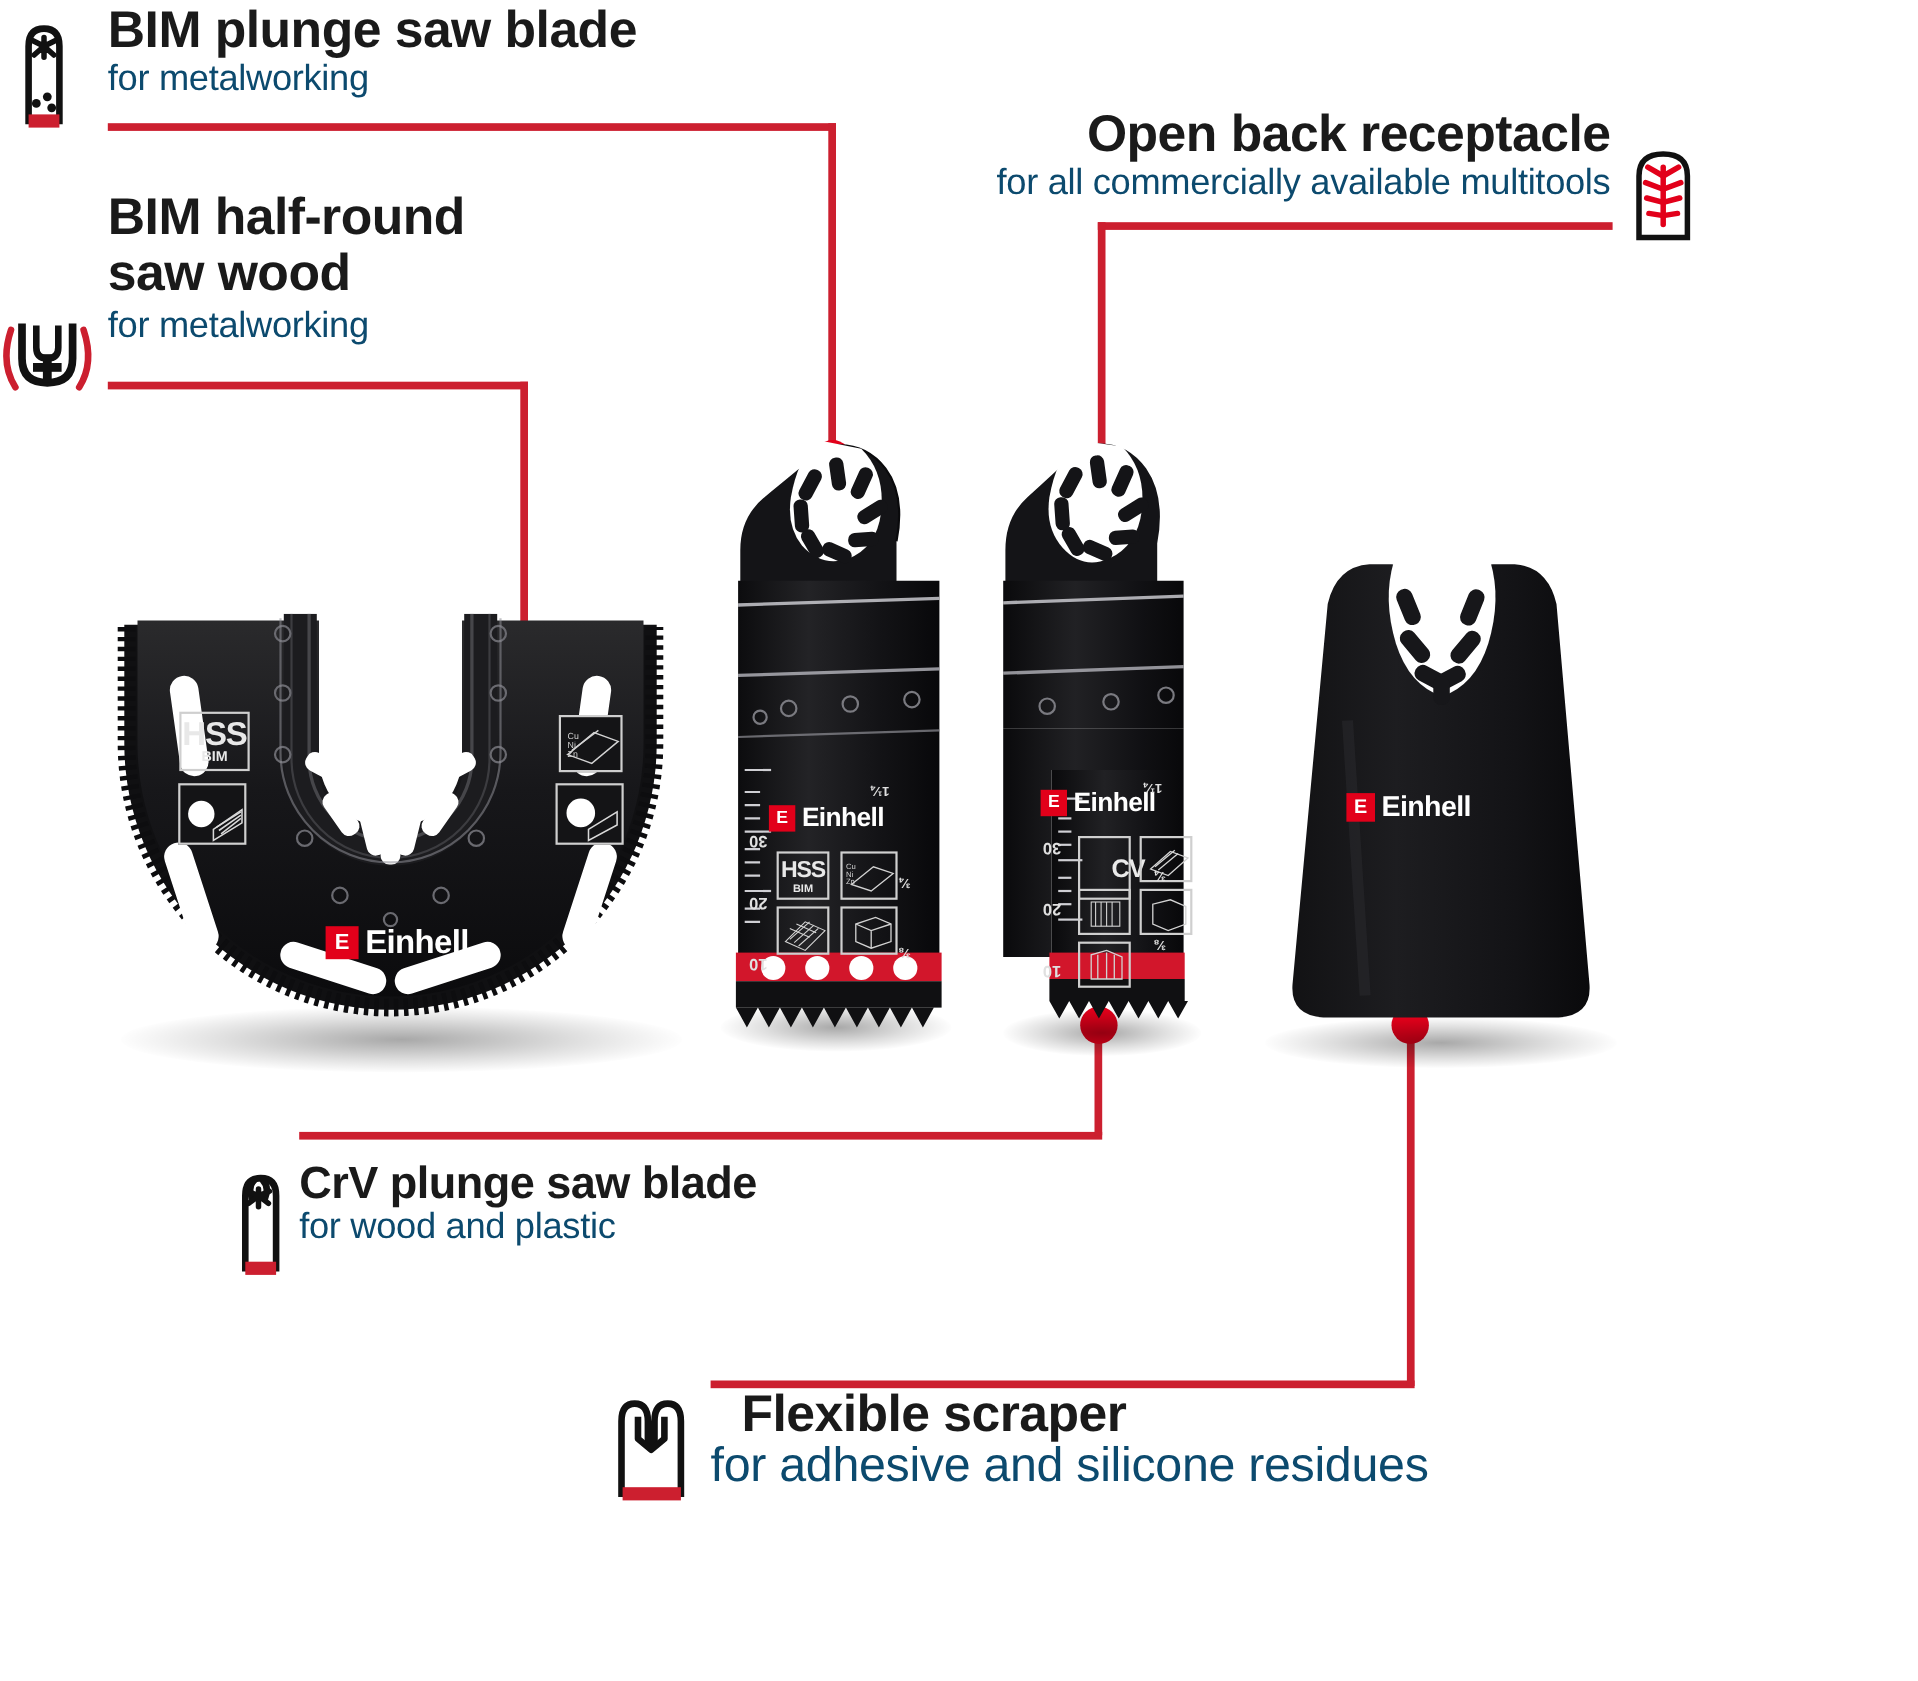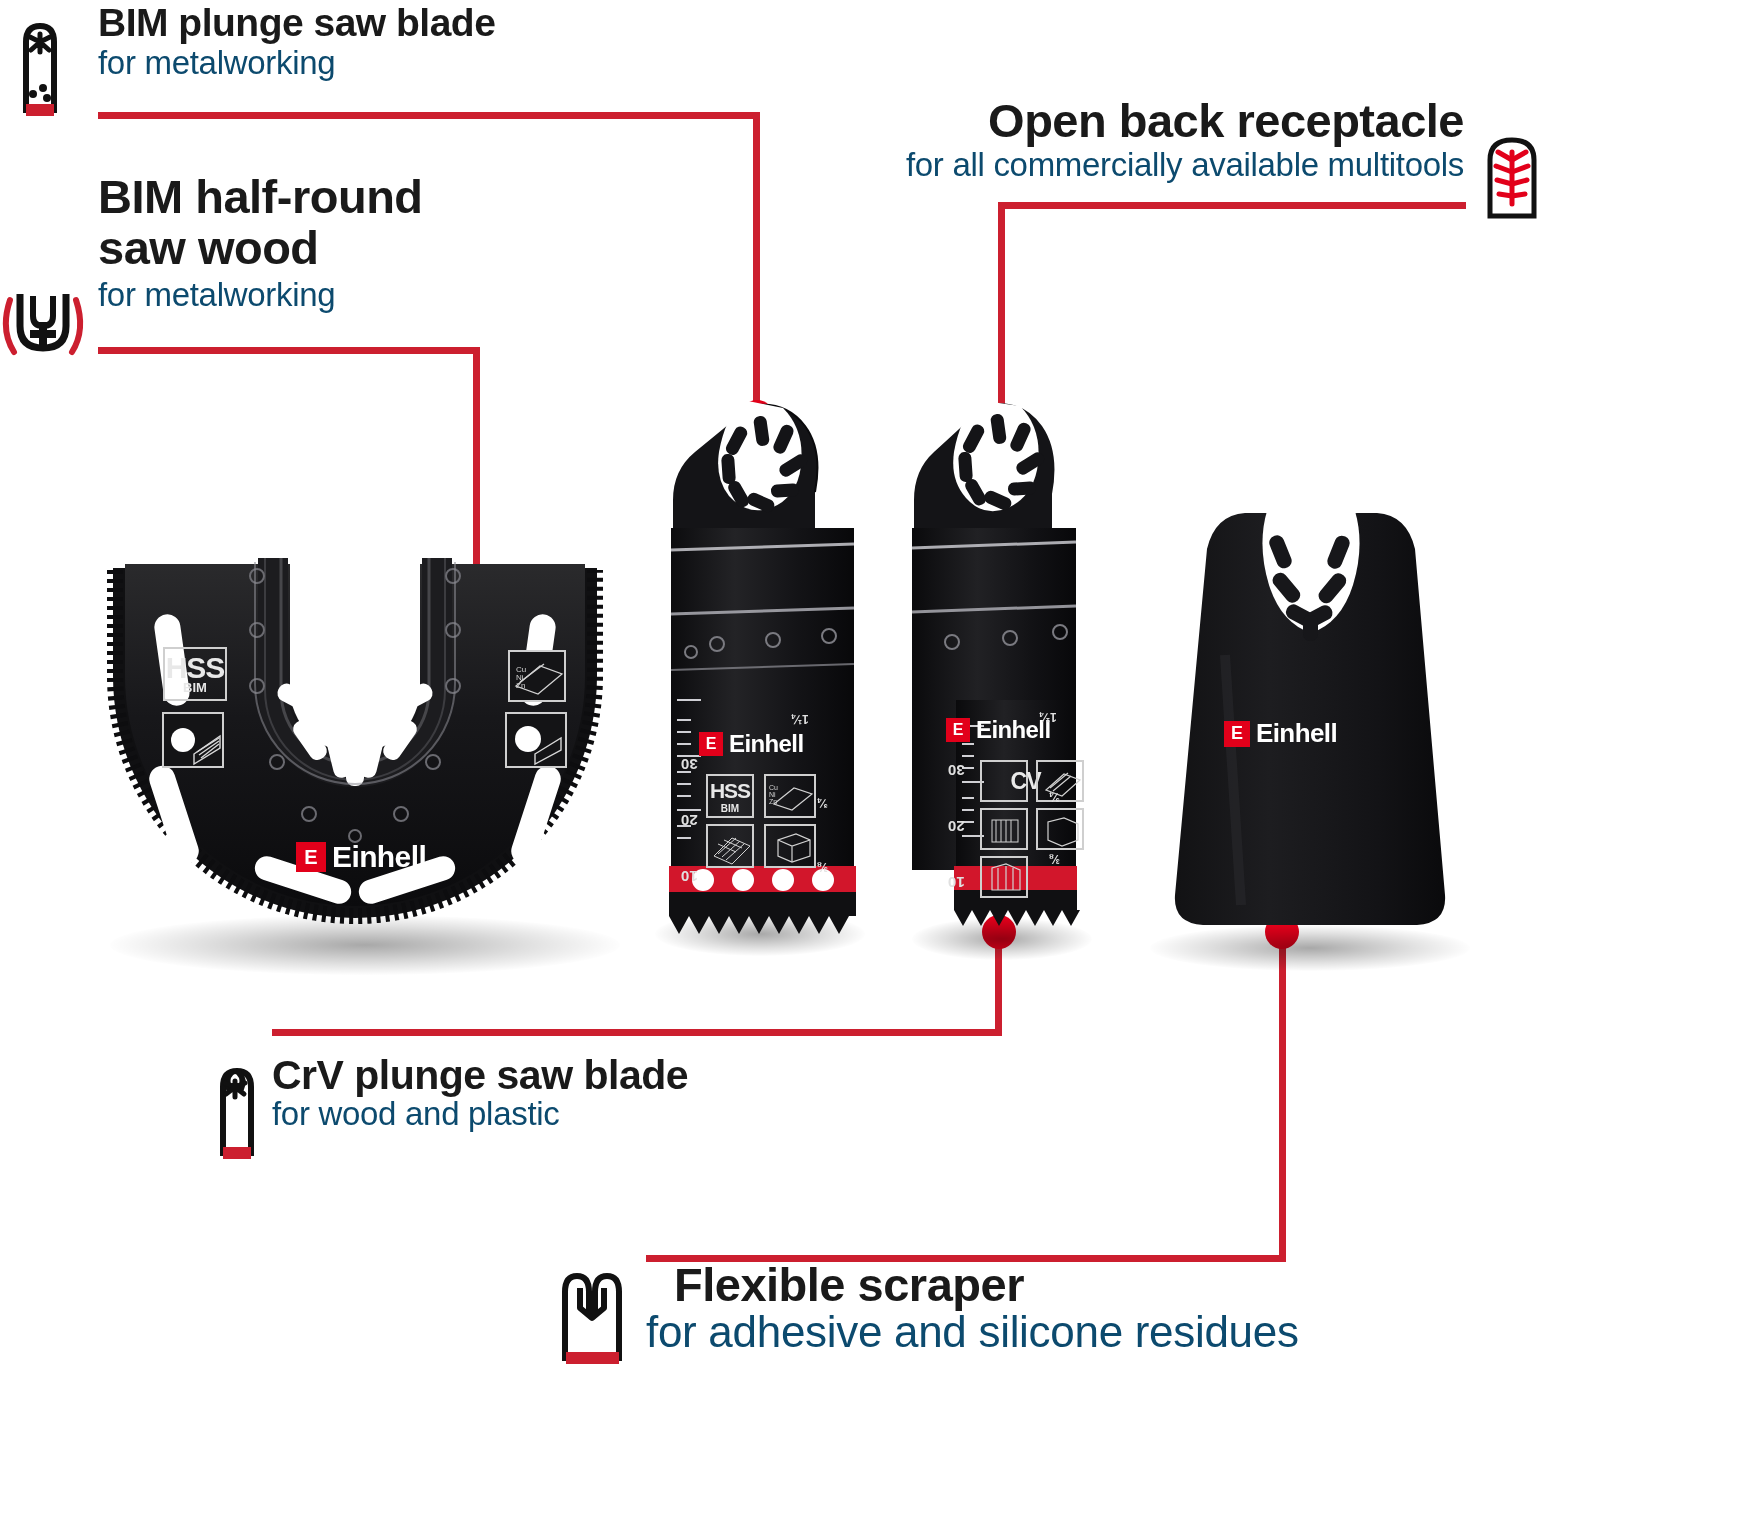--- a/index.html
+++ b/index.html
@@ -80,21 +80,21 @@
     <svg viewBox="0 0 70 110" width="70" height="110">
       <path d="M18 30 Q18 14 32 14 Q46 14 46 30 L46 98 L18 98 Z" fill="#fff" stroke="#111" stroke-width="6"></path>
       <rect x="18" y="92" width="28" height="12" fill="#cc1f2f"></rect>
       <path d="M32 22 l0 18 M32 30 l-10 -5 M32 30 l10 -5 M32 30 l-9 8 M32 30 l9 8" stroke="#111" stroke-width="5" stroke-linecap="round" fill="none"></path>
       <circle cx="25" cy="82" r="4" fill="#111"></circle>
       <circle cx="35" cy="76" r="4" fill="#111"></circle>
       <circle cx="39" cy="86" r="4" fill="#111"></circle>
     </svg>
   </div>
   <div class="callout" style="left:98px; top:4px;">
-    <div class="title" style="font-size:39px;">BIM plunge saw blade</div>
+    <div class="title" style="font-size:47px;">BIM plunge saw blade</div>
     <div class="sub" style="font-size:33px; margin-top:4px;">for metalworking</div>
   </div>
   <div class="ln hline" style="left:98px; top:112px; width:662px;"></div>
   <div class="ln vline" style="left:753px; top:112px; height:305px;"></div>
   <div class="dot" style="left:740px; top:400px;"></div>
 
   <div class="pict" style="left:0px; top:282px; width:90px; height:80px;">
     <svg viewBox="0 0 90 80" width="90" height="80">
       <path d="M10 18 Q0 48 14 70" stroke="#cc1f2f" stroke-width="6" fill="none" stroke-linecap="round"></path>
       <path d="M76 18 Q86 48 72 70" stroke="#cc1f2f" stroke-width="6" fill="none" stroke-linecap="round"></path>
@@ -477,21 +477,21 @@
       </g>
     </svg>
   </div>
 
   <div class="brandbox" style="left:946px; top:716px;">
     <div class="brandmark" style="width:24px; height:24px; font-size:16px;">
       <span>E</span>
     </div>
     <div class="brandname" style="font-size:24px;">Einhell</div>
   </div>
-  <div style="position:absolute; left:980px; top:760px; width:48px; height:42px;
+  <div style="position:absolute; left:980px; top:760px; width:48px; height:58px;
               border:2px solid #cfcfcf; display:flex; align-items:center;
               justify-content:center; color:#eaeaea;padding-left:43px;">
     <span style="font-size:23px; font-weight:bold; letter-spacing:-1px;">CV</span>
   </div>
   <div style="position:absolute; left:1036px; top:760px; width:48px; height:42px;
               border:2px solid #cfcfcf;">
     <svg width="48" height="42">
       <g stroke="#d2d2d2" stroke-width="1.2" fill="none">
         <path d="M8 28 L26 12 L42 18 L24 34 Z"></path>
         <path d="M12 26 L30 11 M15 29 L33 14"></path>

